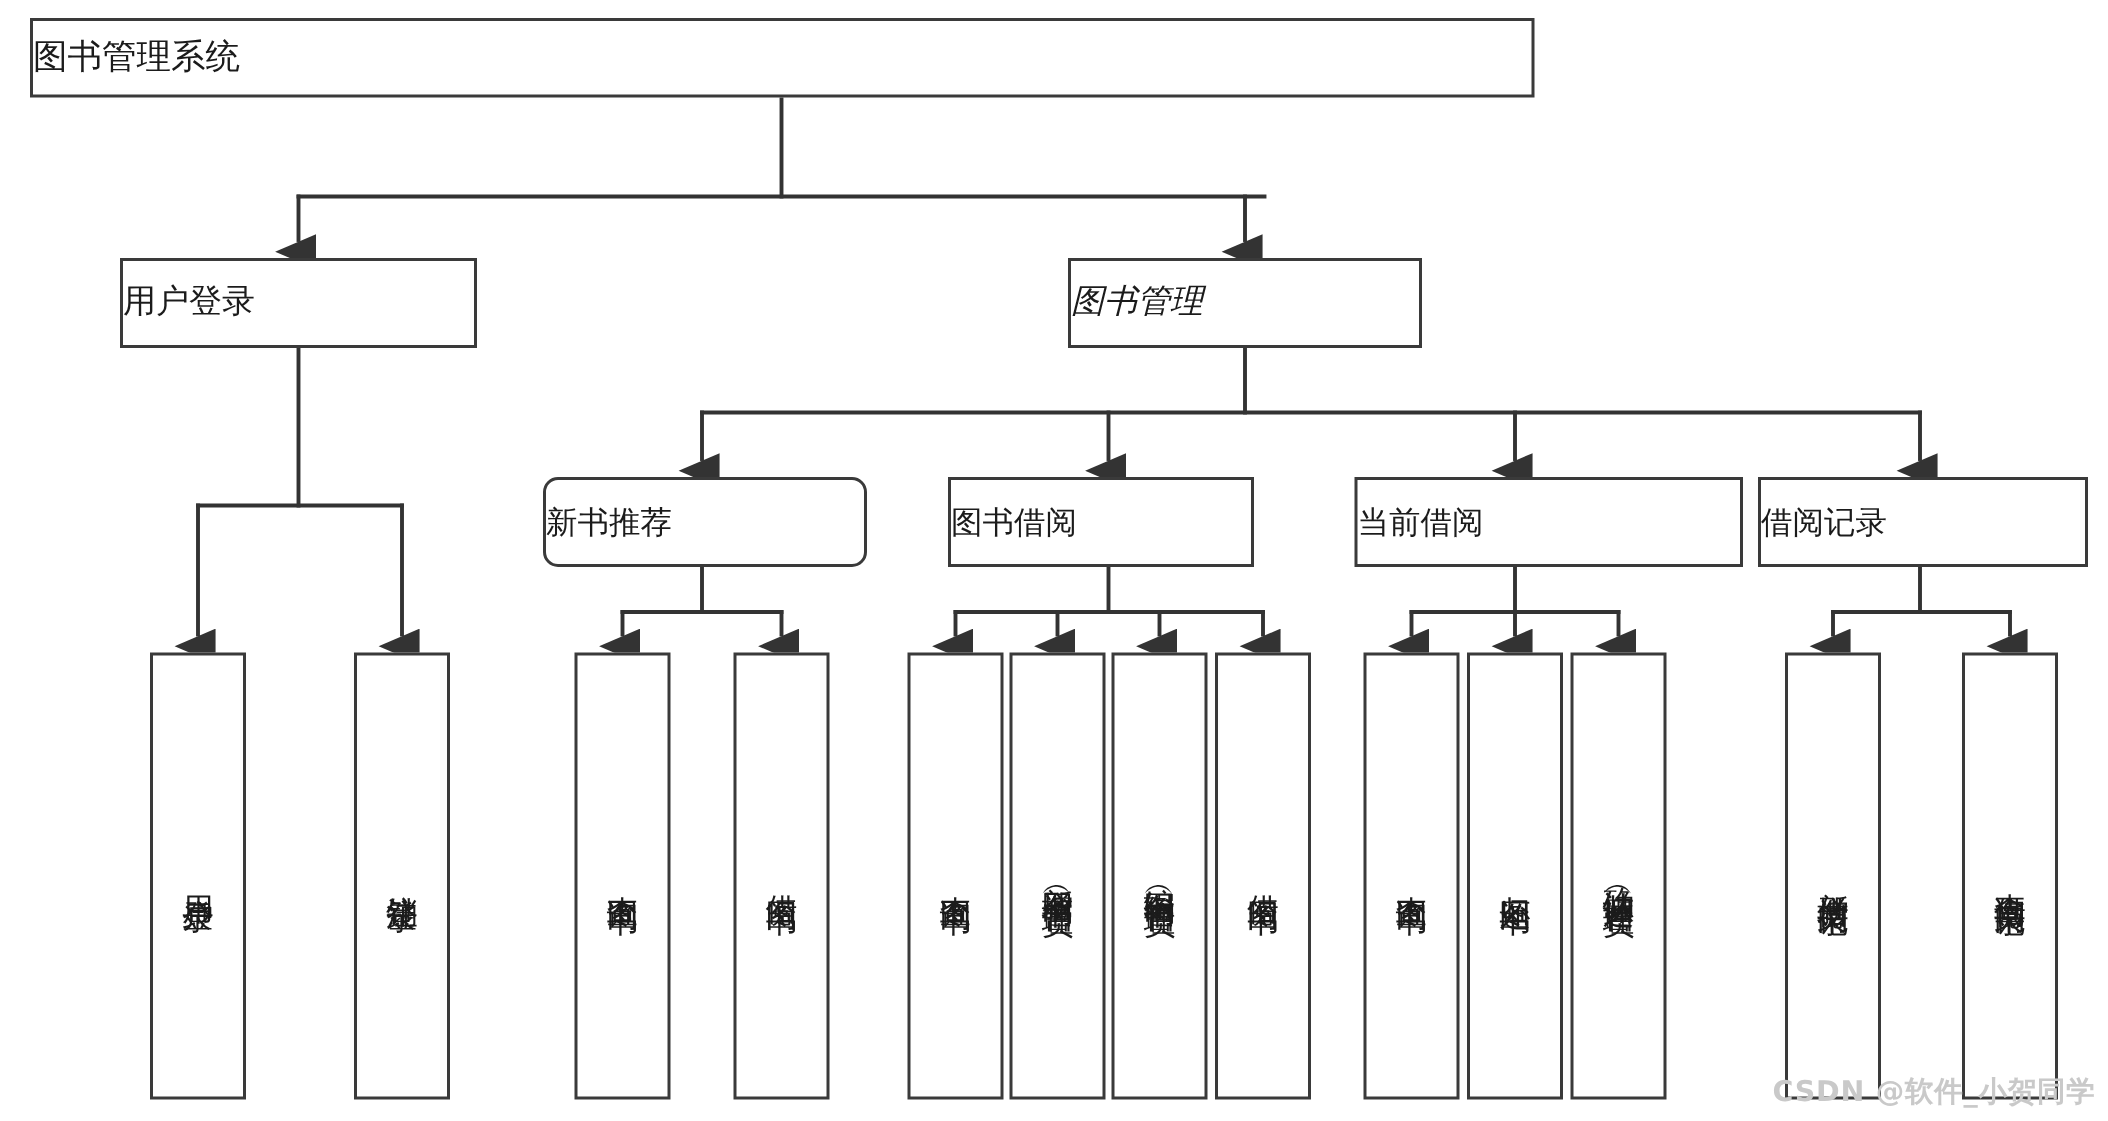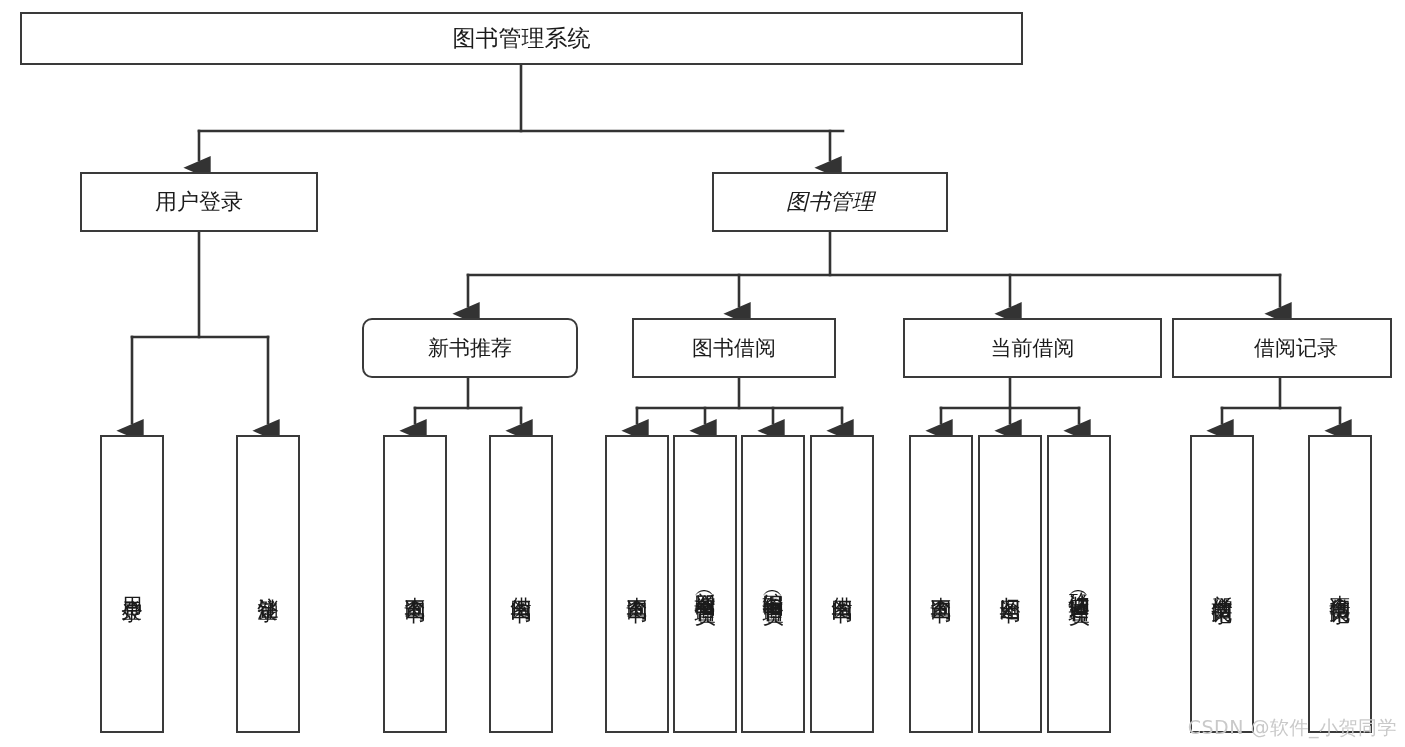--- a/index.html
+++ b/index.html
@@ -25,21 +25,21 @@
     width: 1405px;
     height: 747px;
   }
   .node {
     position: absolute;
     box-sizing: border-box;
     background: #ffffff;
     border: 2px solid #3a3a3a;
     display: flex;
     align-items: center;
-    justify-content: center;
+    justify-content: flex-start;
     z-index: 2;
   }
   .node-label {
     color: #1b1b1b;
     line-height: 1.15;
     white-space: nowrap;
   }
   .node-root .node-label { font-size: 23px; }
   .node-l2 .node-label { font-size: 22px; }
   .node-l3 .node-label { font-size: 21px; }
@@ -60,20 +60,21 @@
   #watermark {
     position: absolute;
     right: 8px;
     bottom: 6px;
     font-size: 19px;
     color: #c9c9c9;
     letter-spacing: 0.5px;
     z-index: 5;
     white-space: nowrap;
     pointer-events: none;
+    font-weight: bold;
   }
 </style>
 </head>
 <body>
 
 <div id="canvas">
 
   <svg id="svg-layer" viewBox="0 0 1405 747" xmlns="http://www.w3.org/2000/svg">
     <defs>
       <marker id="arrowhead" markerWidth="11" markerHeight="11" refX="1.5" refY="4.5" orient="auto" markerUnits="strokeWidth">
@@ -137,21 +138,21 @@
 
   <div class="node node-l3" style="left:362px; top:318px; width:216px; height:60px;border-radius:10px;">
     <span class="node-label">新书推荐</span>
   </div>
   <div class="node node-l3" style="left:632px; top:318px; width:204px; height:60px;">
     <span class="node-label">图书借阅</span>
   </div>
   <div class="node node-l3" style="left:903px; top:318px; width:259px; height:60px;">
     <span class="node-label">当前借阅</span>
   </div>
-  <div class="node node-l3" style="left:1172px; top:318px; width:220px; height:60px;padding-left:28px;">
+  <div class="node node-l3" style="left:1172px; top:318px; width:220px; height:60px;">
     <span class="node-label">借阅记录</span>
   </div>
 
   <div class="node node-leaf" style="left:100px; top:435px; width:64px; height:298px;">
     <span class="node-label">用户登录</span>
   </div>
   <div class="node node-leaf" style="left:236px; top:435px; width:64px; height:298px;">
     <span class="node-label">注销登录</span>
   </div>
 

